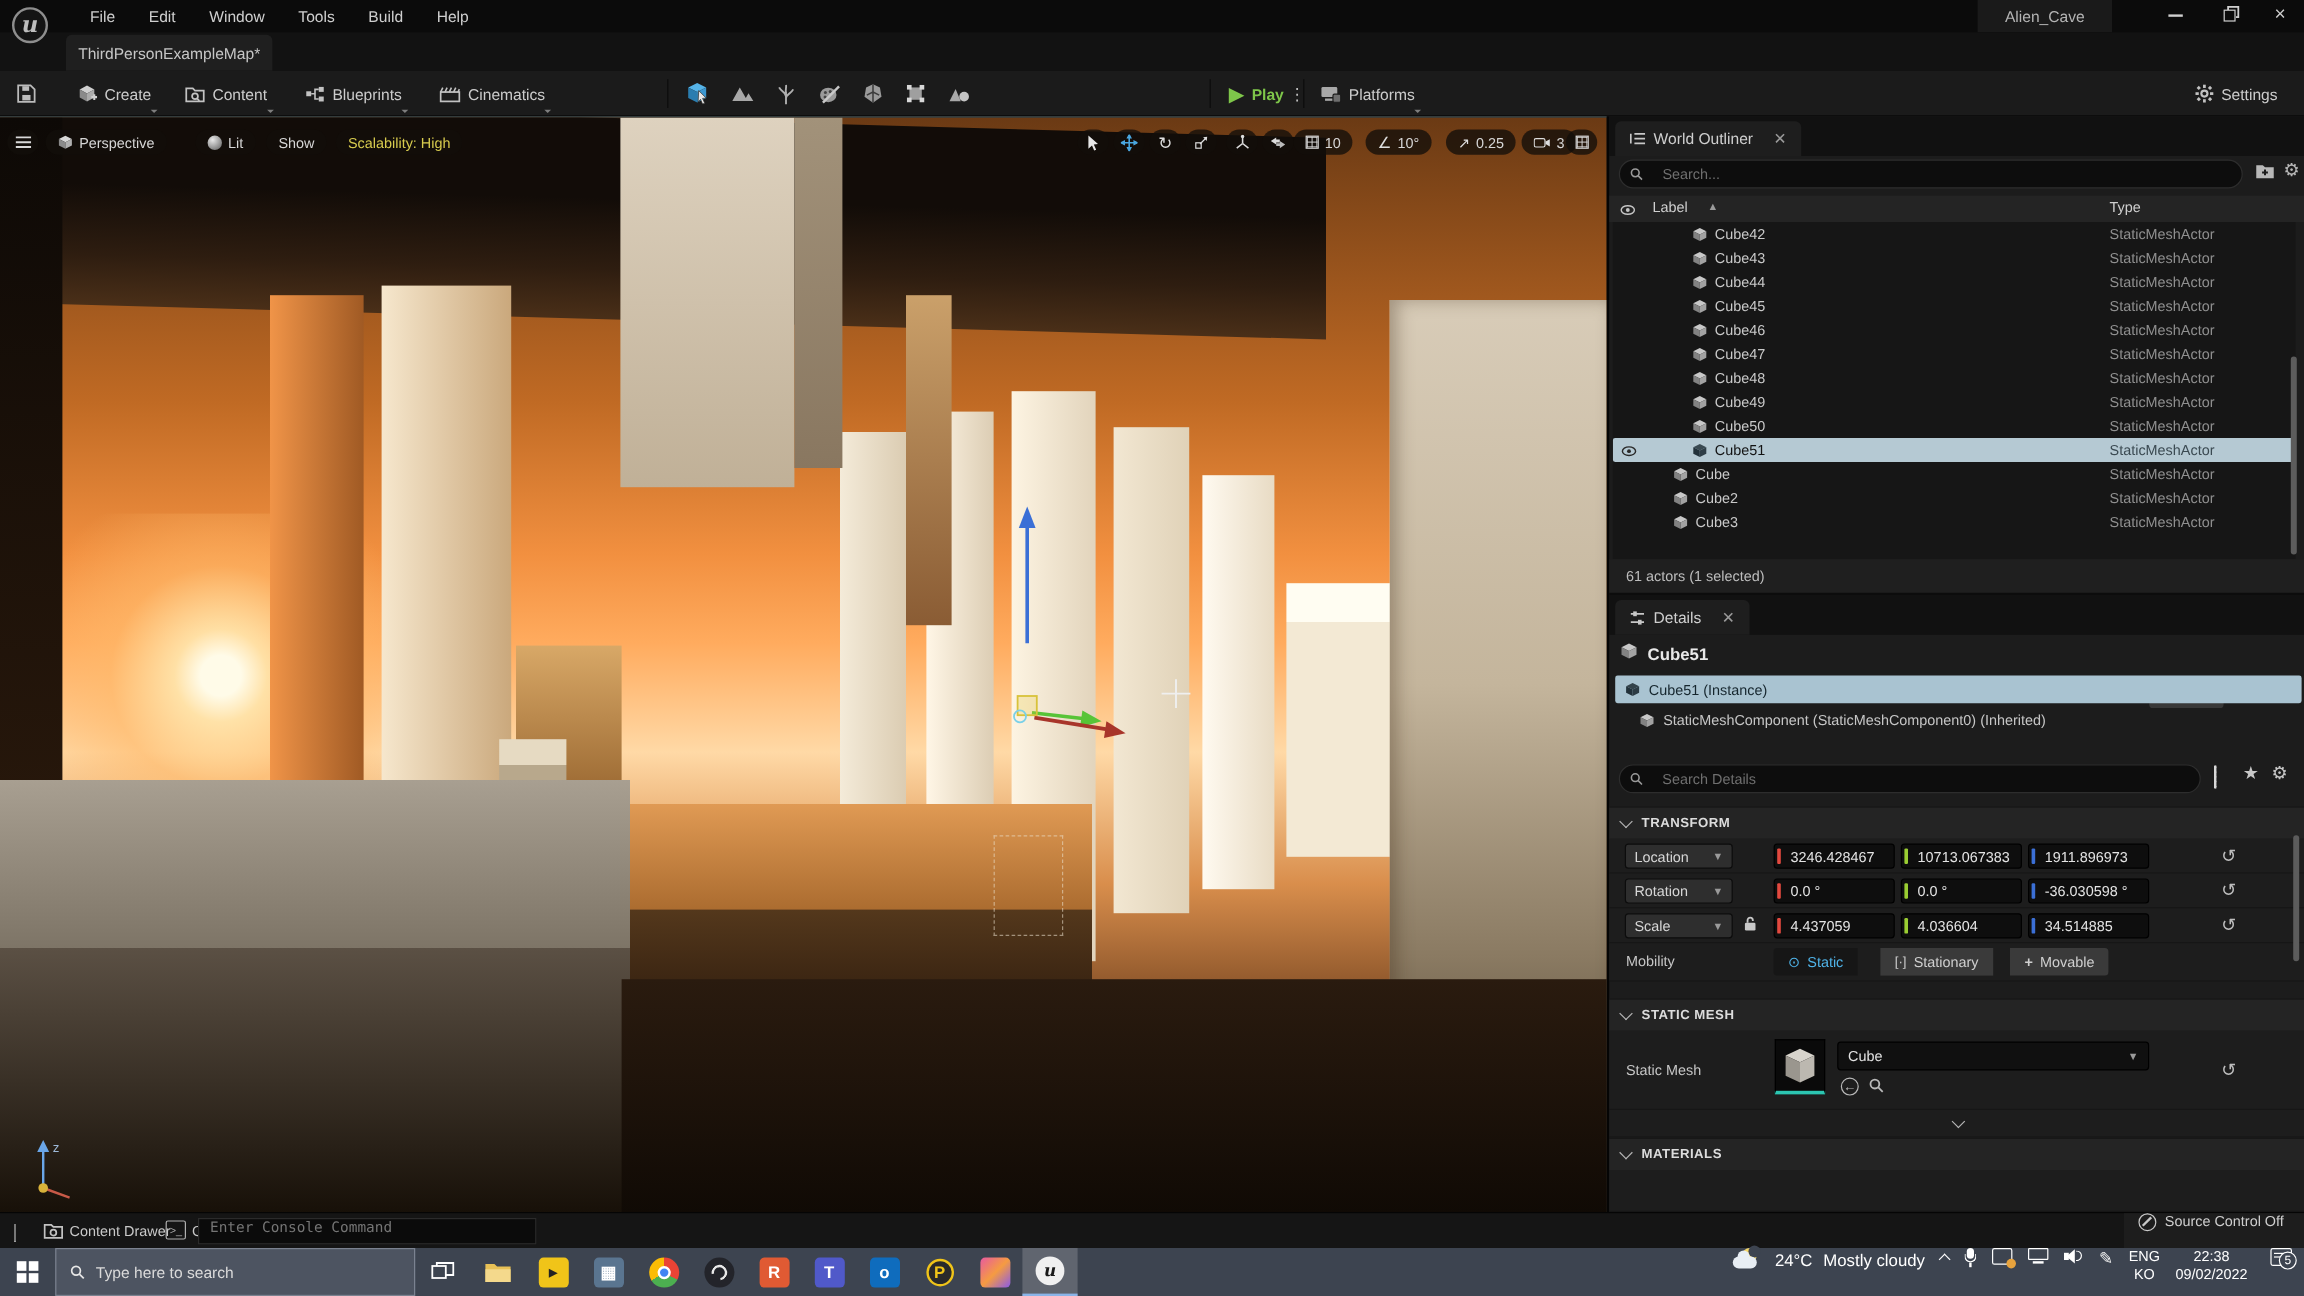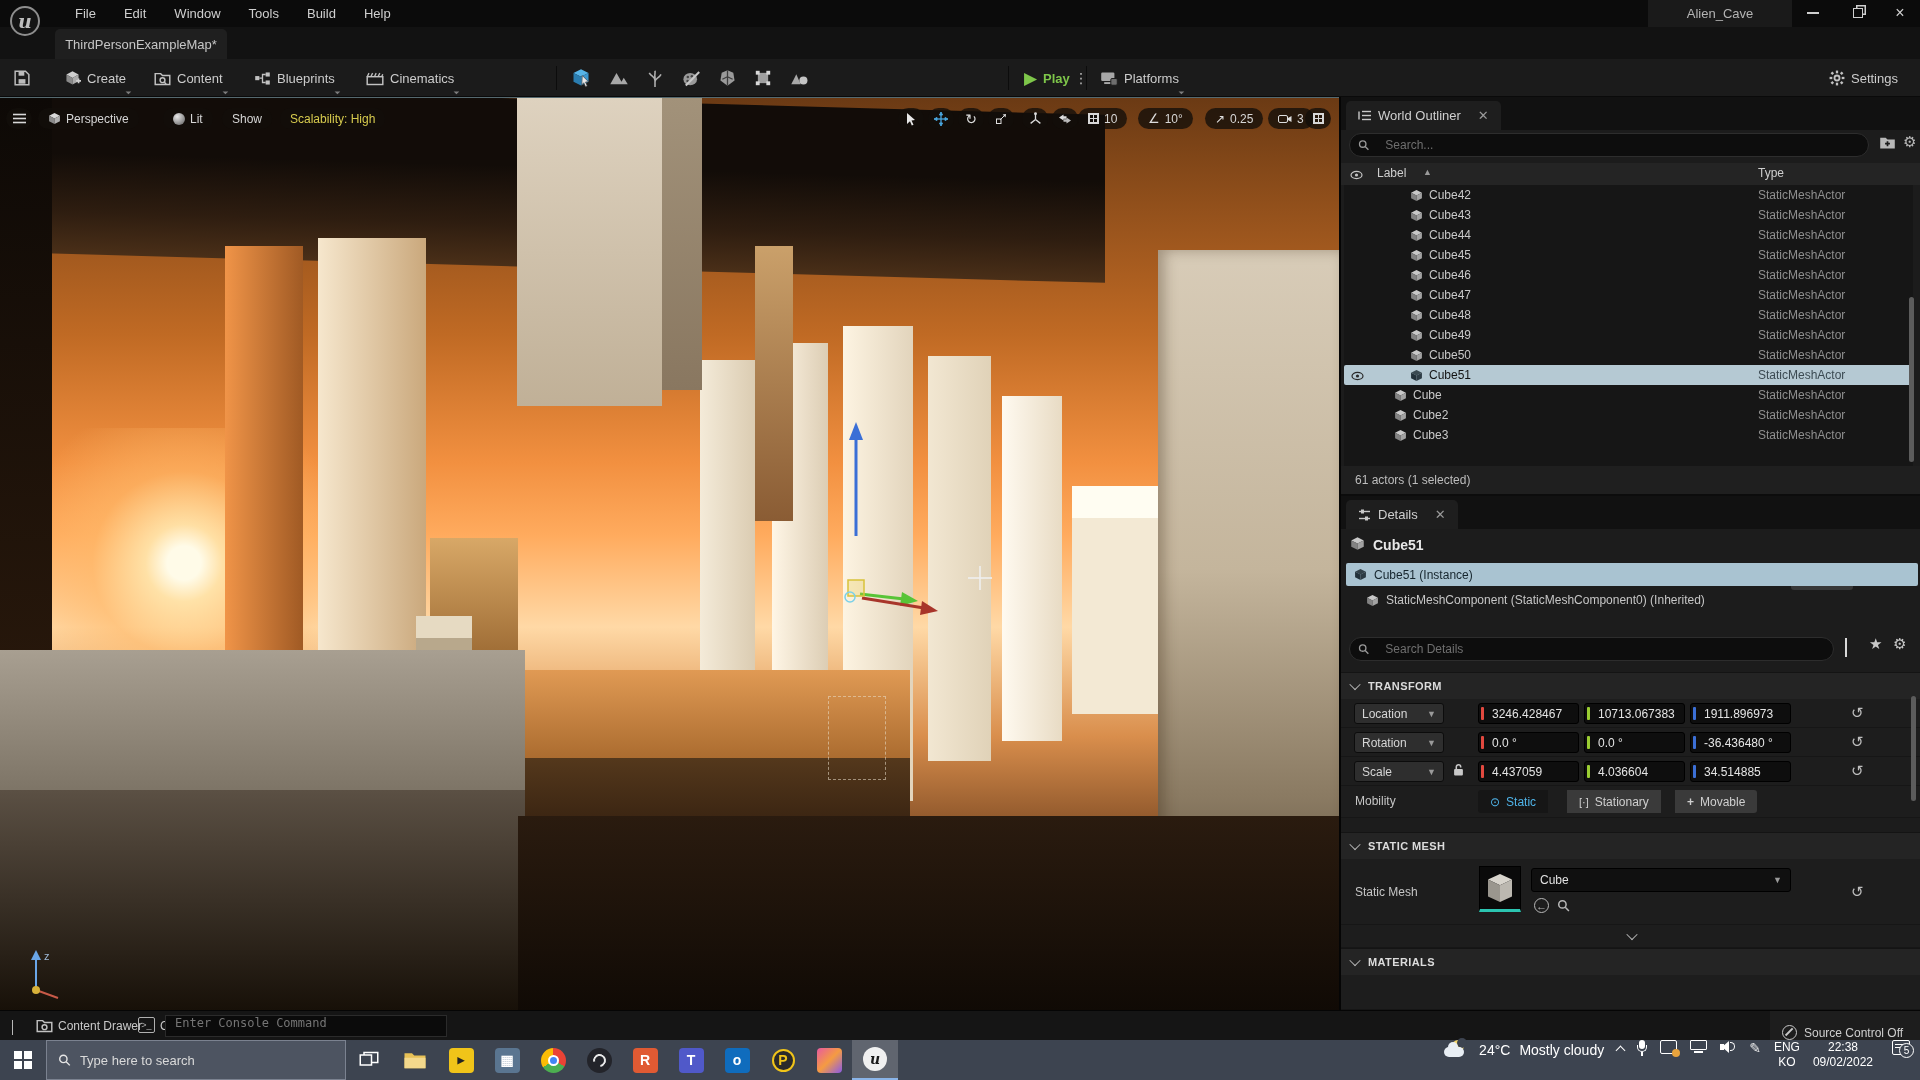--- a/index.html
+++ b/index.html
@@ -5,21 +5,21 @@
   * { margin:0; padding:0; box-sizing:border-box; }
   html,body { width:1920px; height:1080px; background:#000; overflow:hidden;
     font-family:"Liberation Sans", sans-serif; -webkit-font-smoothing:antialiased; }
   #root { position:relative; width:1920px; height:1080px; background:#101010; }
   .abs { position:absolute; }
 
   
   #titlebar { position:absolute; left:0; top:0; width:1920px; height:27px; background:#0b0b0b; }
   #menu-bar { position:absolute; left:64px; top:0; height:27px; display:flex; align-items:center; gap:6px; }
   .menu-item { color:#cfcfcf; font-size:13px; padding:2px 11px; cursor:default; }
-  #project-name-box { position:absolute; left:1648px; top:0; width:144px; height:27px; background:#1a1a1a;
+  #project-name-box { position:absolute; left:1648px; top:0; width:112px; height:27px; background:#1a1a1a;
     display:flex; align-items:center; justify-content:center; color:#b4b4b4; font-size:13px; }
   .wbtn { position:absolute; top:0; width:40px; height:25px; display:flex; align-items:center; justify-content:center; color:#cfcfcf; }
   .min-bar { width:12px; height:2px; background:#cfcfcf; }
   .rest-box { width:10px; height:10px; border:1.5px solid #cfcfcf; box-shadow:3px -3px 0 -1.5px #0b0b0b, 3px -3px 0 0 #cfcfcf; }
   #ue-logo { position:absolute; left:10px; top:6px; width:30px; height:30px; border:2px solid #8e8e8e; border-radius:50%;
     background:#141414; color:#bdbdbd; display:flex; align-items:center; justify-content:center;
     font-family:"DejaVu Serif", serif; font-style:italic; font-size:19px; font-weight:bold; z-index:5; }
 
   
   #tabstrip { position:absolute; left:0; top:27px; width:1920px; height:32px; background:#121212; }
@@ -105,21 +105,21 @@
   #sm-dd { position:absolute; left:190px; top:9px; width:260px; height:24px; background:#101010; border:1px solid #000; border-radius:3px;
     color:#e2e2e2; font-size:12px; display:flex; align-items:center; justify-content:space-between; padding:0 8px; }
   .scrollbar { position:absolute; width:5px; border-radius:3px; background:#5c5c5c; right:6px; z-index:10; }
 
   
   #statusbar { position:absolute; left:0; top:1010px; width:1920px; height:30px; background:#151515; border-top:1px solid #050505;
     display:flex; align-items:center; color:#c9c9c9; font-size:12px; }
   #console-box { position:absolute; left:165px; top:4px; width:282px; height:22px; background:#0b0b0b; border:1px solid #2b2b2b; display:flex; align-items:flex-start; padding-left:9px; }
   #console-box input { background:transparent; border:none; outline:none; color:#6d6d6d; width:100%;
     font-family:"DejaVu Sans Mono", monospace; font-size:12px; }
-  #source-control { position:absolute; right:0; top:0; width:150px; height:29px; background:#1d1d1d; display:flex; align-items:flex-end; gap:7px; padding-left:12px; color:#cfcfcf; }
+  #source-control { position:absolute; right:0; top:0; width:150px; height:29px; background:#1d1d1d; display:flex; align-items:flex-start; gap:7px; padding-left:12px; color:#cfcfcf; }
 
   
   #taskbar { position:absolute; left:0; top:1040px; width:1920px; height:40px; background:#3d4450; display:flex; align-items:center; }
   #win-btn { width:46px; height:40px; display:flex; align-items:center; justify-content:center; }
   .winlogo { display:grid; grid-template-columns:8px 8px; grid-gap:1.5px; transform:rotate(0); }
   .winlogo i { width:8px; height:8px; background:#fff; }
   #tb-search { width:300px; height:40px; background:#4d5461; border:1px solid #7b8290; display:flex; align-items:center; gap:9px; padding:0 11px; }
   #tb-search input { background:transparent; border:none; outline:none; color:#e6e6e6; font-size:13px; width:100%; font-family:"Liberation Sans",sans-serif; }
   #tb-search input::placeholder { color:#dadada; }
   .tb-app { width:46px; height:40px; display:flex; align-items:center; justify-content:center; }
@@ -734,21 +734,21 @@
             <span>Rotation</span>
             <span style="font-size:9px;color:#9a9a9a">▼</span>
           </div>
         <div class="vfield" style="left:137px; --ax:#e2493f">
             <span>0.0 °</span>
           </div>
         <div class="vfield" style="left:243px; --ax:#9acd32">
             <span>0.0 °</span>
           </div>
         <div class="vfield" style="left:349px; --ax:#3b6fd6">
-            <span>-36.436480 °</span>
+            <span>-36.030598 °</span>
           </div>
         <span class="reset">↺</span>
       </div>
 
       <div class="trow" style="top:261px">
         <div class="tlabel-dd">
             <span>Scale</span>
             <span style="font-size:9px;color:#9a9a9a">▼</span>
           </div>
         <span class="abs" style="left:112px; top:6px">

